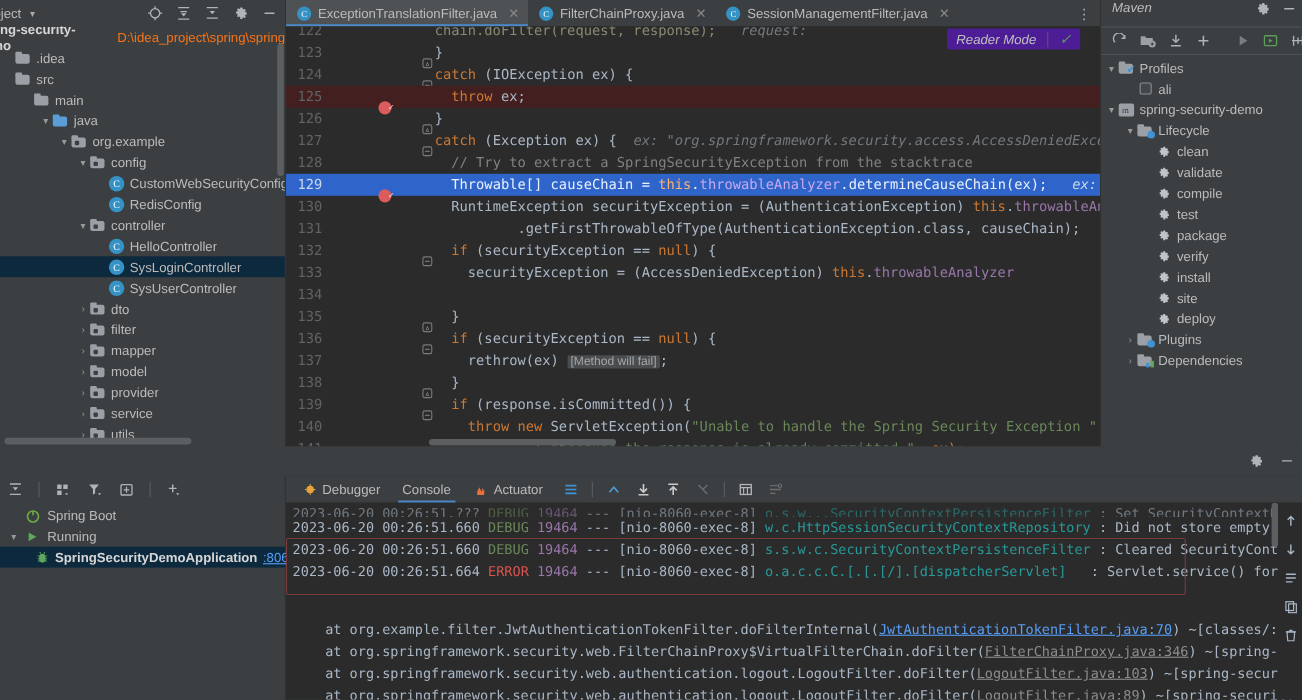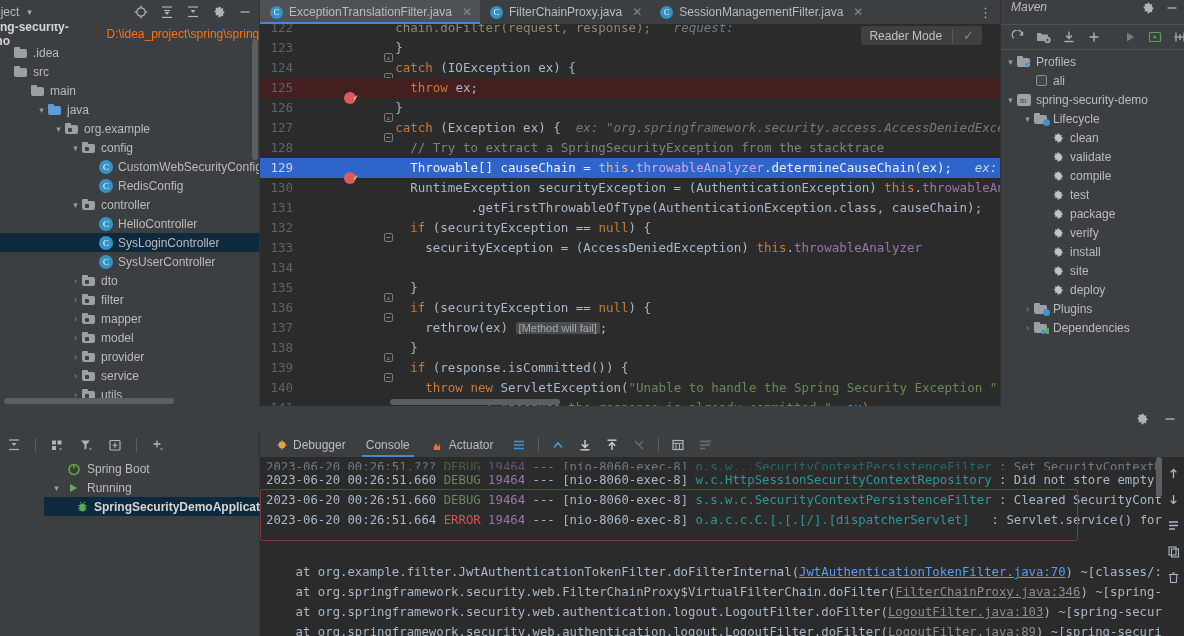--- a/index.html
+++ b/index.html
@@ -92,21 +92,21 @@
   }
   .tab .tabic { width: 13px; height: 13px; border-radius: 50%; background:#3592c4; color:#fff;
     font-size: 8px; display:flex; align-items:center; justify-content:center; flex:none;
     font-family:"Liberation Serif", serif;}
   .tab .close { color: #8a8a8a; font-size: 12px; margin-left: 4px; }
   .tabs-more { margin-left:auto; display:flex; align-items:center; padding: 0 8px; color:#b0b0b0; font-size:13px;}
 
   .code-wrap { flex: 1; position: relative; overflow: hidden; background: #2b2b2b; }
   .reader-mode {
     position: absolute; right: 18px; top: 2px; display: flex; align-items: center; gap: 10px;
-    background: #404040; padding: 2px 8px; border-radius: 2px; z-index: 20; font-size: 12px; color:#c0c0c0;
+    background: #4c1d95; padding: 2px 8px; border-radius: 2px; z-index: 20; font-size: 12px; color:#c0c0c0;font-style:italic;
   }
   .reader-mode .sep { width:1px; height:14px; background:#585b5d; }
   .reader-check { color:#5a9e5a; font-size:13px; }
 
   .code { position: absolute; left:0; top:0; right:0; bottom:0;
     font-family: "DejaVu Sans Mono", monospace; font-size: 12.5px; line-height: 20px; }
   .cl { position: relative; height: 20px; white-space: pre; display:flex; align-items:center; }
   .cl.hl-red { background: #431f1f; }
   .cl.hl-sel { background: #2f65ca; }
   .lnum { width: 40px; text-align: right; padding-right: 7px; color: #606366; flex: none;
@@ -154,21 +154,21 @@
   .split-bar { height: 1px; background: #2f3133; }
   .bottom-region { flex: 1; display:flex; flex-direction: column; background:#3c3f41; position:relative; }
   .bottom-topbar { height: 26px; background:#3c3f41; display:flex; align-items:center; position:relative; }
   .bt-right { position:absolute; right:6px; top:0; height:26px; display:flex; align-items:center; gap:12px; }
 
   .bottom-main { flex:1; display:flex; min-height:0; }
   .run-sidebar { width: 260px; background:#3c3f41; display:flex; flex-direction:column; border-right:1px solid #323232; }
   .run-toolbar { height: 25px; display:flex; align-items:center; gap:13px; padding-left:6px; }
   .run-toolbar .sep { width:1px; height:14px; background:#5a5d5f; }
   .run-tree { flex:1; padding-top:2px; }
-  .rrow { height:19px; display:flex; align-items:center; gap:5px; font-size:12px; white-space:nowrap;margin-left:44px; }
+  .rrow { height:19px; display:flex; align-items:center; gap:5px; font-size:12px; white-space:nowrap; }
   .rrow.selected { background:#0d293e; }
   .rrow .lbl.bold { font-weight:bold; color:#d6d6d6; }
   .port-link { color:#589df6; text-decoration:underline; }
 
   .console-col { flex:1; display:flex; flex-direction:column; min-width:0; background:#2b2b2b; }
   .console-tabs { height:25px; background:#3c3f41; display:flex; align-items:center; gap:0; padding-left:6px; }
   .ctab { display:flex; align-items:center; gap:5px; padding: 0 10px; height:25px; font-size:12px; color:#bbbbbb; position:relative;}
   .ctab.active:after { content:""; position:absolute; left:6px; right:6px; bottom:0; height:2px; background:#4a88c7; }
   .ctools { display:flex; align-items:center; gap:11px; margin-left:8px; }
   .ctools .sep { width:1px; height:14px; background:#5a5d5f; }

